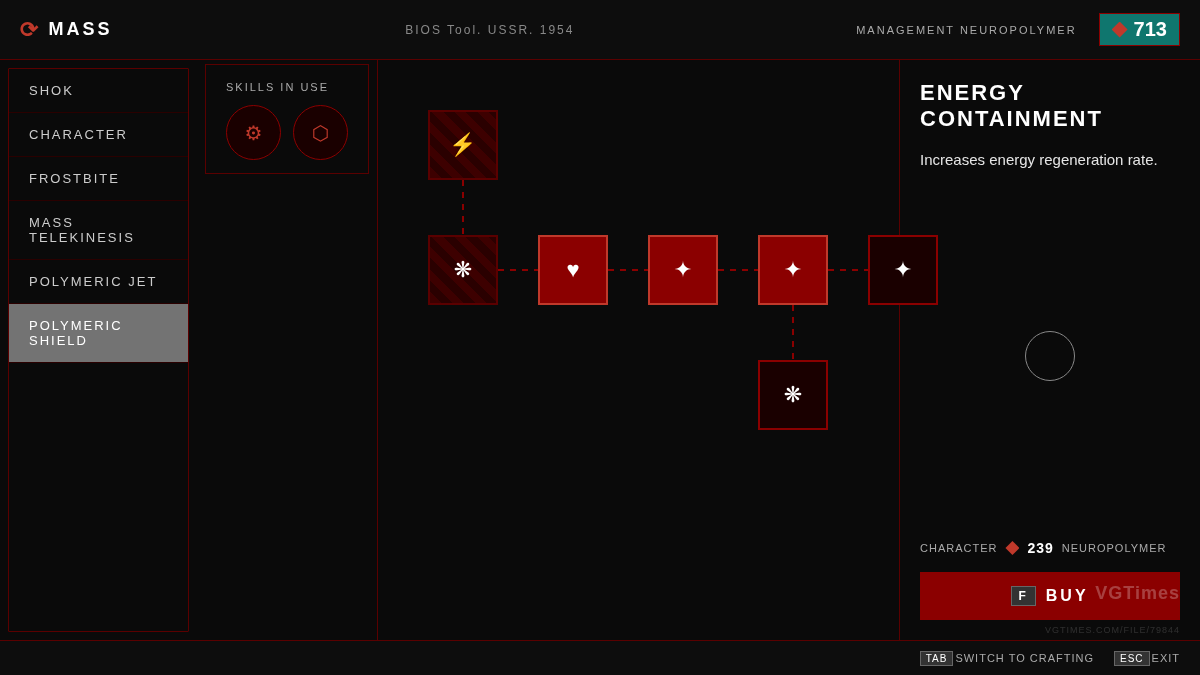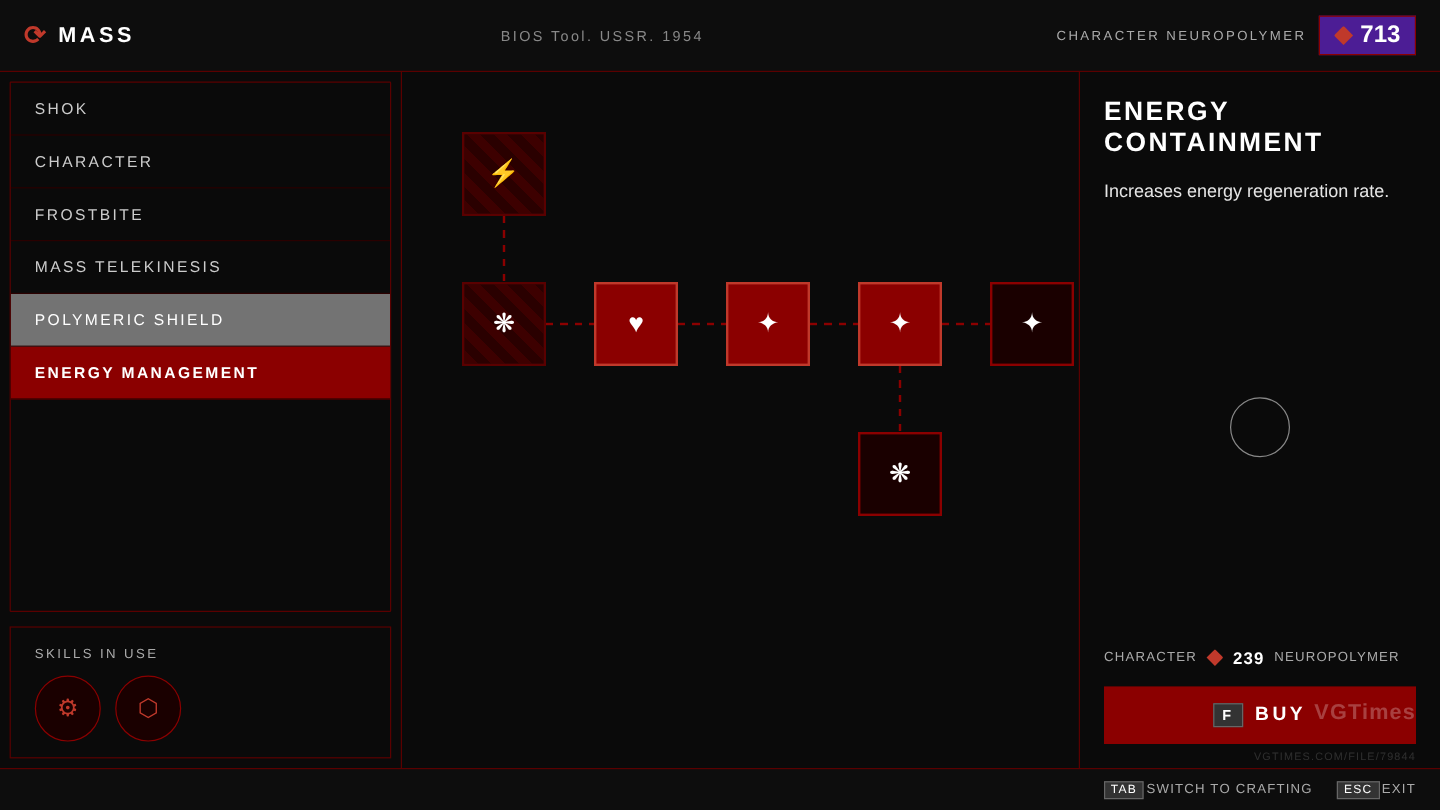--- a/index.html
+++ b/index.html
@@ -52,23 +52,24 @@
     }
     .header-right-label {
       color: #aaa;
       font-size: 11px;
       letter-spacing: 2px;
     }
     .neuropolymer-count {
       display: flex;
       align-items: center;
       gap: 6px;
-      background: #4c1d95;
+      background: #0f766e;
       border: 1px solid #8b0000;
       padding: 4px 12px;
+      margin-left: 12px;
     }
     .neuro-icon {
       width: 16px;
       height: 16px;
       background: #c0392b;
       clip-path: polygon(50% 0%, 100% 50%, 50% 100%, 0% 50%);
       display: inline-block;
     }
     .neuro-number {
       color: #fff;
@@ -77,23 +78,23 @@
     }
 
     
     .main-layout {
       display: flex;
       height: calc(675px - 60px - 35px);
     }
 
     
     .left-panel {
-      width: 335px;
-      display: flex;
-      flex-direction: column;
+      width: 378px;
+      display: flex;
+      flex-direction: row;
       border-right: 1px solid #5a0000;
     }
     .nav-menu {
       flex: 1;
       border: 1px solid #5a0000;
       margin: 8px;
       border-radius: 1px;
       overflow: hidden;
     }
     .nav-item {
@@ -343,38 +344,38 @@
 </head>
 <body>
 
 <div class="header">
   <div class="header-left">
     <span class="header-logo">⟳</span>
     <span class="header-name">MASS</span>
   </div>
   <div class="header-center">BIOS Tool. USSR. 1954</div>
   <div class="header-right">
-    <span class="header-right-label">CHARACTER NEUROPOLYMER</span>
+    <span class="header-right-label">MANAGEMENT NEUROPOLYMER</span>
     <div class="neuropolymer-count">
       <span class="neuro-icon"></span>
       <span class="neuro-number">713</span>
     </div>
   </div>
 </div>
 
 <div class="main-layout">
 
   <div class="left-panel">
     <div class="nav-menu">
       <div class="nav-item">SHOK</div>
       <div class="nav-item">CHARACTER</div>
       <div class="nav-item">FROSTBITE</div>
       <div class="nav-item">MASS TELEKINESIS</div>
+      <div class="nav-item">POLYMERIC JET</div>
       <div class="nav-item active-highlight">POLYMERIC SHIELD</div>
-      <div class="nav-item active">ENERGY MANAGEMENT</div>
     </div>
     <div class="skills-panel">
       <span class="skills-label">SKILLS IN USE</span>
       <div class="skills-icons">
         <div class="skill-icon-box">
           <span class="skill-icon-inner">⚙</span>
         </div>
         <div class="skill-icon-box">
           <span class="skill-icon-inner">⬡</span>
         </div>

